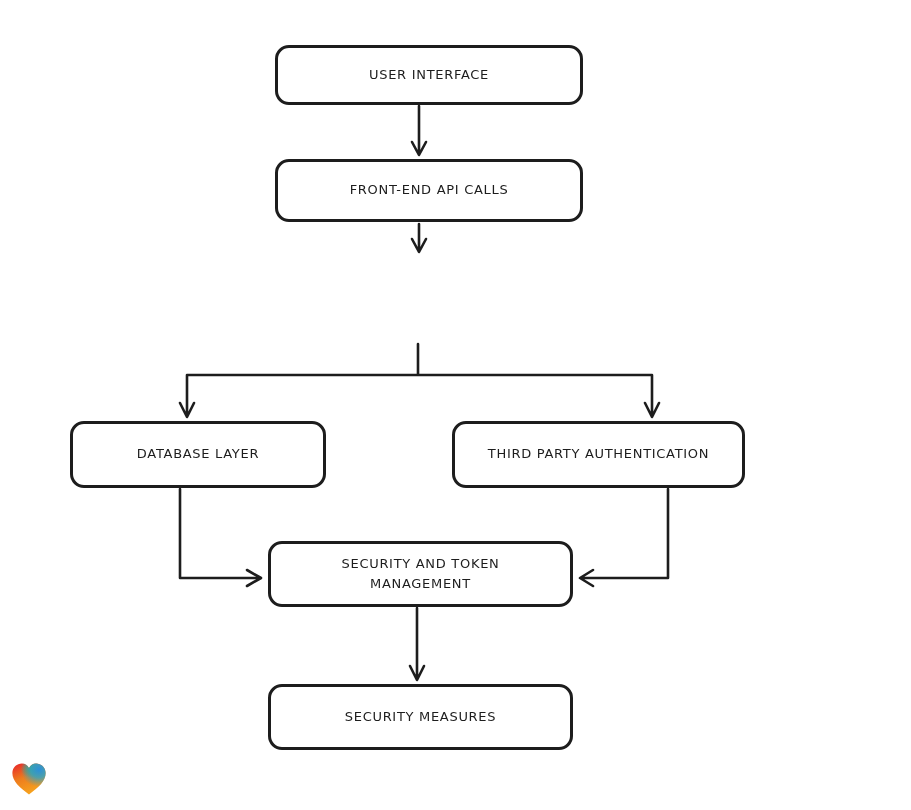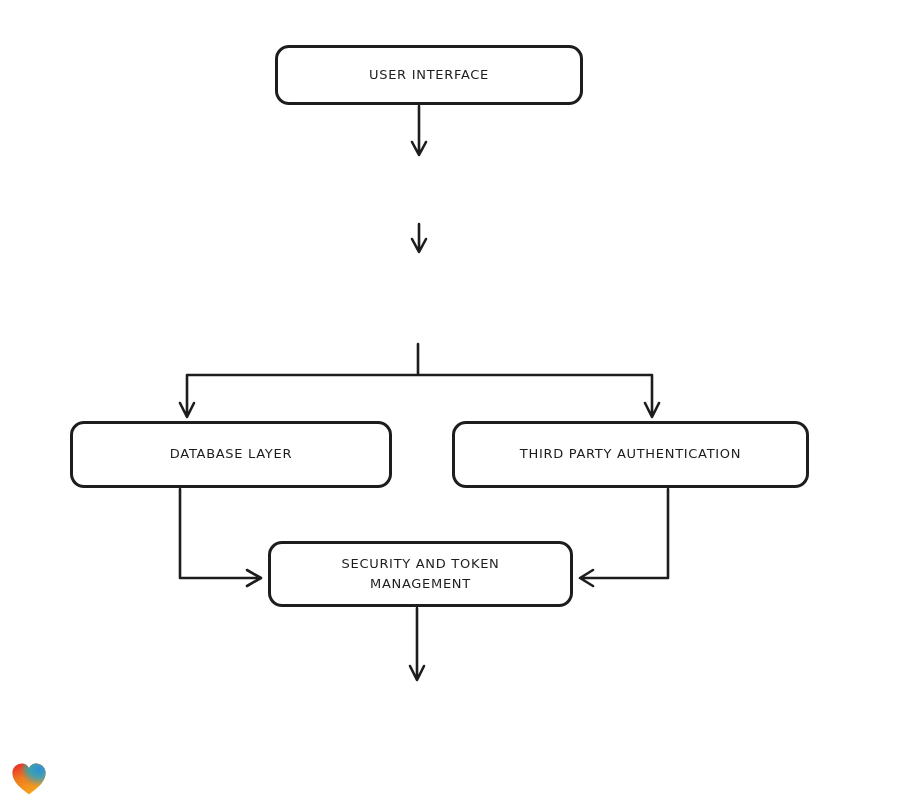--- a/index.html
+++ b/index.html
@@ -43,22 +43,22 @@
     font-size: 13px;
     letter-spacing: 0.7px;
     color: #1d1d1d;
     white-space: pre-line;
     line-height: 1.55;
     padding: 4px 0;
   }
   .node-user-interface            { left: 275px; top:  45px; width: 308px; height: 60px; }
   .node-front-end-api-calls       { left: 275px; top: 159px; width: 308px; height: 63px; }
   .node-back-end-auth-service     { left: 275px; top: 257px; width: 308px; height: 86px; }
-  .node-database-layer            { left:  70px; top: 421px; width: 322px; height: 67px; text-align: right; }
-  .node-third-party-auth          { left: 452px; top: 421px; width: 357px; height: 67px; }
+  .node-database-layer            { left:  70px; top: 421px; width: 256px; height: 67px; text-align: right; }
+  .node-third-party-auth          { left: 452px; top: 421px; width: 293px; height: 67px; }
   .node-session-token-management  { left: 268px; top: 541px; width: 305px; height: 66px; }
   .node-security-measures         { left: 268px; top: 684px; width: 305px; height: 66px; }
   .logo {
     position: absolute;
     left: 10px;
     top: 759px;
     width: 38px;
     height: 40px;
     cursor: pointer;
   }
@@ -80,35 +80,41 @@
 
     <path d="M668 489 L668 578 L582 578 M593 570 L580 578 L593 586"></path>
 
     <path d="M417 608 L417 678 M410 666 L417 680 L424 666"></path>
   </svg>
 
   <div class="node node-user-interface">
     <span>USER INTERFACE</span>
   </div>
 
+  <div class="node node-front-end-api-calls">
+    <span>FRONT-END API CALLS</span>
+  </div>
 
 
   <div class="node node-database-layer">
     <span>DATABASE LAYER</span>
   </div>
 
   <div class="node node-third-party-auth">
     <span>THIRD PARTY AUTHENTICATION</span>
   </div>
 
   <div class="node node-session-token-management">
     <span>SECURITY AND TOKEN
 MANAGEMENT</span>
   </div>
 
+  <div class="node node-security-measures">
+    <span>SECURITY MEASURES</span>
+  </div>
 
   <svg class="logo" viewBox="0 0 32 32" xmlns="http://www.w3.org/2000/svg">
     <defs>
       <linearGradient id="hg-base" x1="0" y1="0" x2="0.45" y2="1">
         <stop offset="0" stop-color="#e8222c"></stop>
         <stop offset="0.5" stop-color="#ee7c1d"></stop>
         <stop offset="1" stop-color="#f6a21e"></stop>
       </linearGradient>
       <radialGradient id="hg-green" cx="0.56" cy="0.16" r="0.3">
         <stop offset="0" stop-color="#3fa757" stop-opacity="0.95"></stop>

